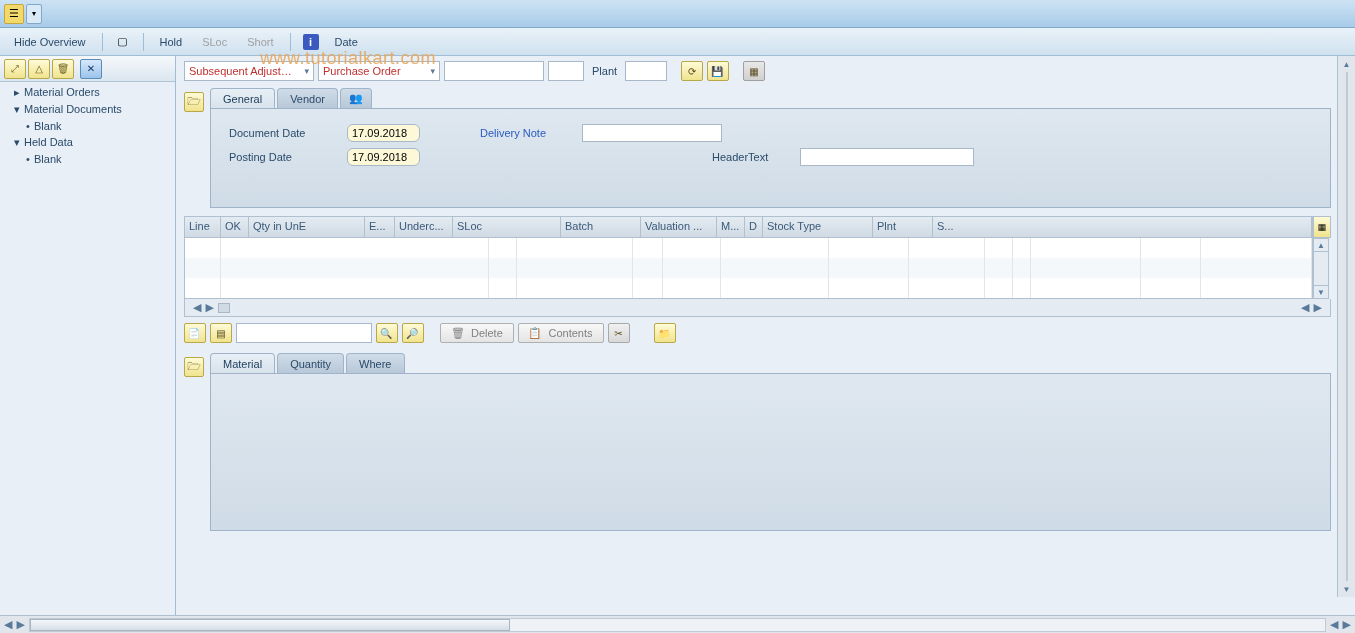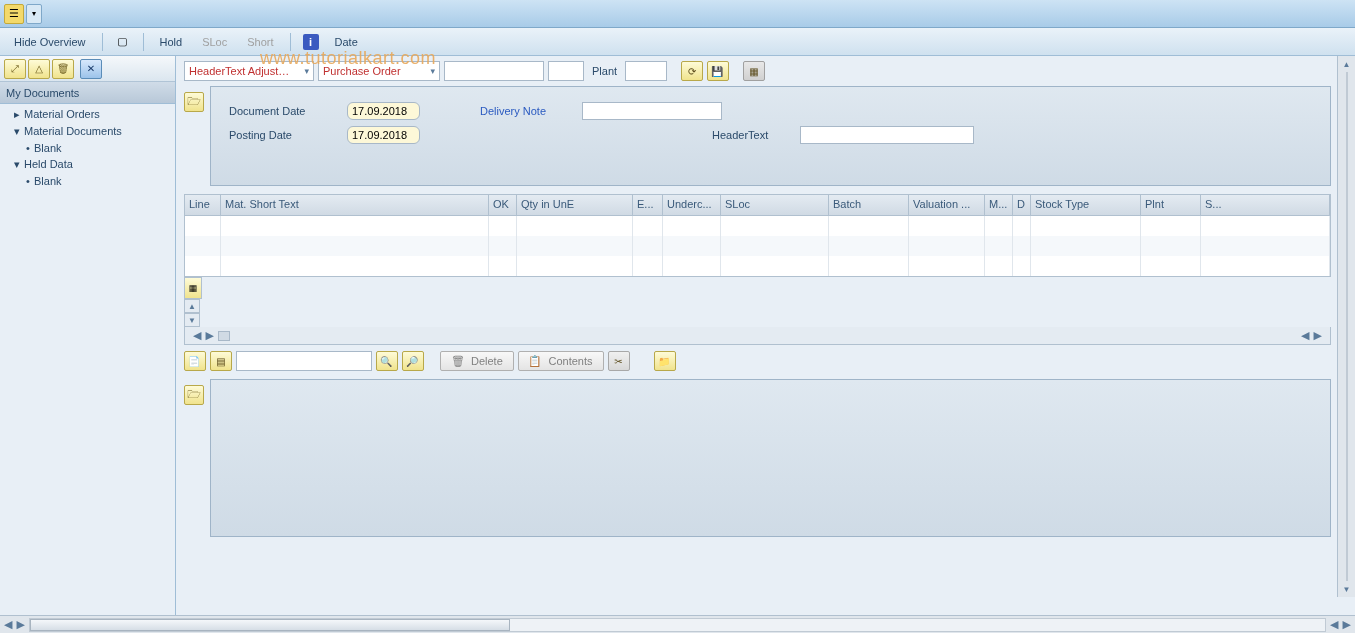--- a/index.html
+++ b/index.html
@@ -118,76 +118,81 @@
 <div class="content">
 
   <div class="sidebar">
     <div class="sidebar-toolbar">
       <div class="sb-btn">⤢</div>
       <div class="sb-btn">△</div>
       <div class="sb-btn">🗑</div>
       <div class="sb-btn" style="background:transparent;border:none;width:2px;"></div>
       <div class="sb-btn blue">✕</div>
     </div>
-    <div class="sidebar-header">My Documents</div>
     <div class="tree">
       <div class="tree-item"><span class="arrow">▸</span><span>Material Orders</span></div>
       <div class="tree-item"><span class="arrow">▾</span><span>Material Documents</span></div>
       <div class="tree-item tree-sub"><span class="bullet">•</span><span>Blank</span></div>
       <div class="tree-item"><span class="arrow">▾</span><span>Held Data</span></div>
       <div class="tree-item tree-sub"><span class="bullet">•</span><span>Blank</span></div>
     </div>
   </div>
 
   <div class="main">
 
     <div class="top-toolbar">
       <div class="dd-field red">
-          <span>HeaderText Adjust…</span>
+          <span>Subsequent Adjust…</span>
         </div>
       <div class="dd-field nrm">
           <span>Purchase Order</span>
         </div>
       <input class="txt-field" style="width: 100px;" value="">
       <input class="txt-field" style="width: 36px;" value="">
       <span class="lbl">Plant</span>
       <input class="txt-field" style="width: 42px;" value="">
       <div style="width:6px"></div>
       <div class="ybtn">⟳</div>
       <div class="ybtn">💾</div>
       <div style="width:6px"></div>
       <div class="ybtn" style="background:linear-gradient(to bottom,#e8e8e8,#d0d0d0);border-color:#a0a0a0;">▦</div>
     </div>
 
     <div class="panel-wrap">
       <div class="collapse-handle">🗁</div>
+      <div class="tabs">
+        <div class="tab active">General</div>
+        <div class="tab">Vendor</div>
+        <div class="tab icon-tab">
+            <span>👥</span>
+          </div>
+      </div>
       <div class="panel-body">
         <div class="form-row">
           <span class="form-lbl">Document Date</span>
           <input class="form-inp date" value="17.09.2018" style="">
           <span style="width:44px"></span>
           <span class="form-lbl link" style="width:94px">Delivery Note</span>
           <input class="form-inp med" value="" style="">
         </div>
         <div class="form-row">
           <span class="form-lbl">Posting Date</span>
           <input class="form-inp date" value="17.09.2018" style="">
           <span style="width:276px"></span>
           <span class="form-lbl" style="width:80px">HeaderText</span>
           <input class="form-inp lg" value="" style="">
         </div>
       </div>
     </div>
 
     <div class="grid-wrap">
-      <div style="display:flex;flex-direction:column;">
+      <div style="display:flex;">
         <div style="flex:1;">
           <div class="grid-head">
             <div class="gh" style="width:36px">Line</div>
-            <div class="gh" style="width:268px">Mat. Short Text</div>
             <div class="gh" style="width:28px">OK</div>
             <div class="gh" style="width:116px">Qty in UnE</div>
             <div class="gh" style="width:30px">E...</div>
             <div class="gh" style="width:58px">Underc...</div>
             <div class="gh" style="width:108px">SLoc</div>
             <div class="gh" style="width:80px">Batch</div>
             <div class="gh" style="width:76px">Valuation ...</div>
             <div class="gh" style="width:28px">M...</div>
             <div class="gh" style="width:18px">D</div>
             <div class="gh" style="width:110px">Stock Type</div>
@@ -279,20 +284,25 @@
           <span>📋</span>
           <span>Contents</span>
         </div>
       <div class="ybtn" style="background:linear-gradient(to bottom,#f0f0f0,#d8d8d8);border-color:#a8a8a8;">✂</div>
       <div style="width:16px"></div>
       <div class="ybtn">📁</div>
     </div>
 
     <div class="panel-wrap" style="margin-top:4px;">
       <div class="collapse-handle">🗁</div>
+      <div class="tabs">
+        <div class="tab active">Material</div>
+        <div class="tab">Quantity</div>
+        <div class="tab">Where</div>
+      </div>
       <div class="panel2-body"></div>
     </div>
 
     <div class="right-vscroll">
       <div class="arrw">▲</div>
       <div class="track"></div>
       <div class="arrw">▼</div>
     </div>
   </div>
 </div>

